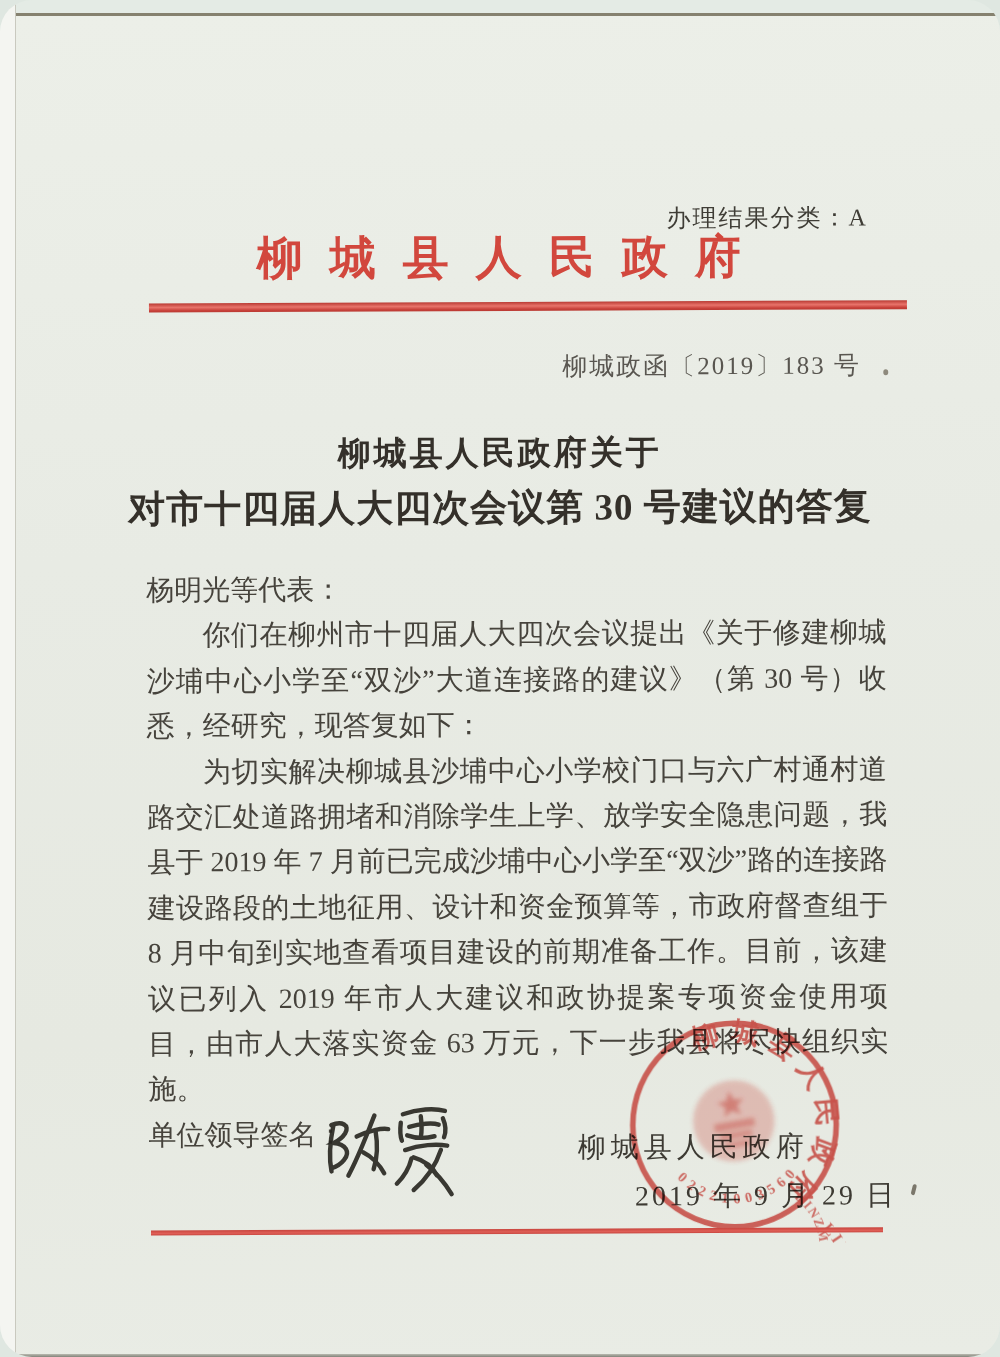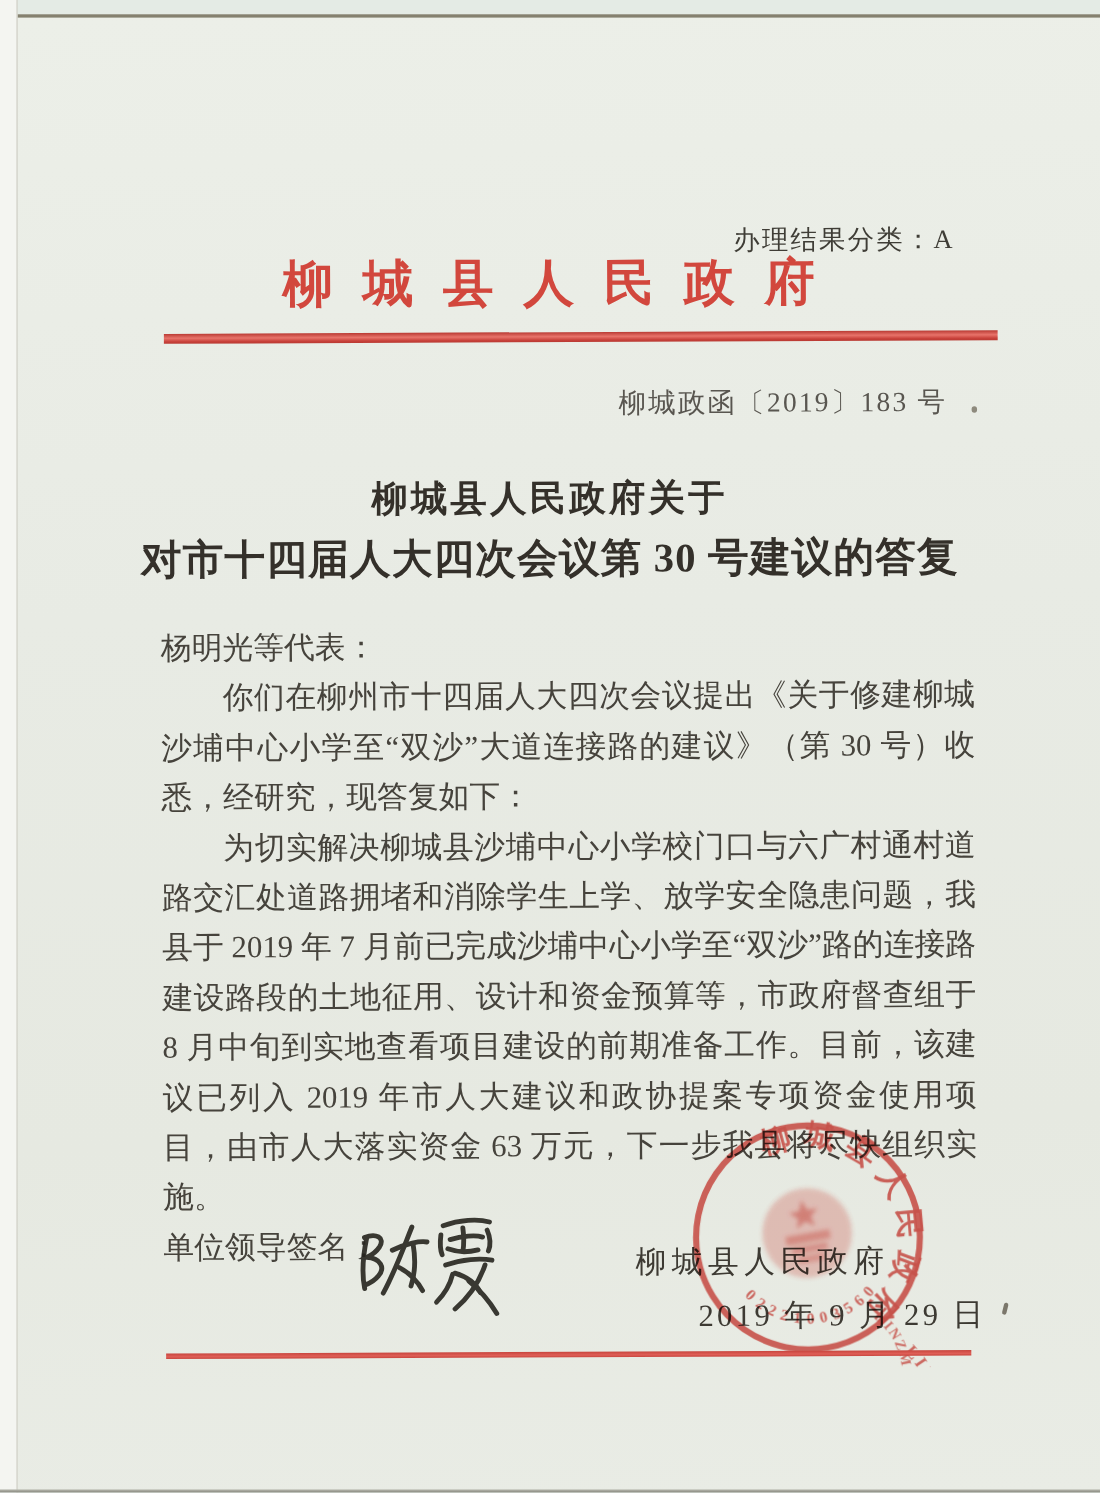--- a/index.html
+++ b/index.html
@@ -4,20 +4,21 @@
 <style>
   html,body{margin:0;padding:0;}
   body{
     width:1000px;height:1357px;
     font-family:"Liberation Serif","DejaVu Serif",serif;
     background:#dfe7e1;
   }
   .scan{
     position:relative;width:1000px;height:1357px;overflow:hidden;
     background:#e4ebe5;
+    border-radius:32px;
   }
   .paper{
     position:absolute;left:14px;top:13px;right:0;bottom:2px;
     background:linear-gradient(178deg,#ecefe8 0%,#e8ebe4 40%,#e6e9e1 75%,#e9ece5 100%);
     border-top:3px solid #85816f;
   }
   .edge-left{
     position:absolute;left:0;top:0;width:15px;height:100%;
     background:#f4f5f1;border-right:1px solid #c9c9bf;
   }

